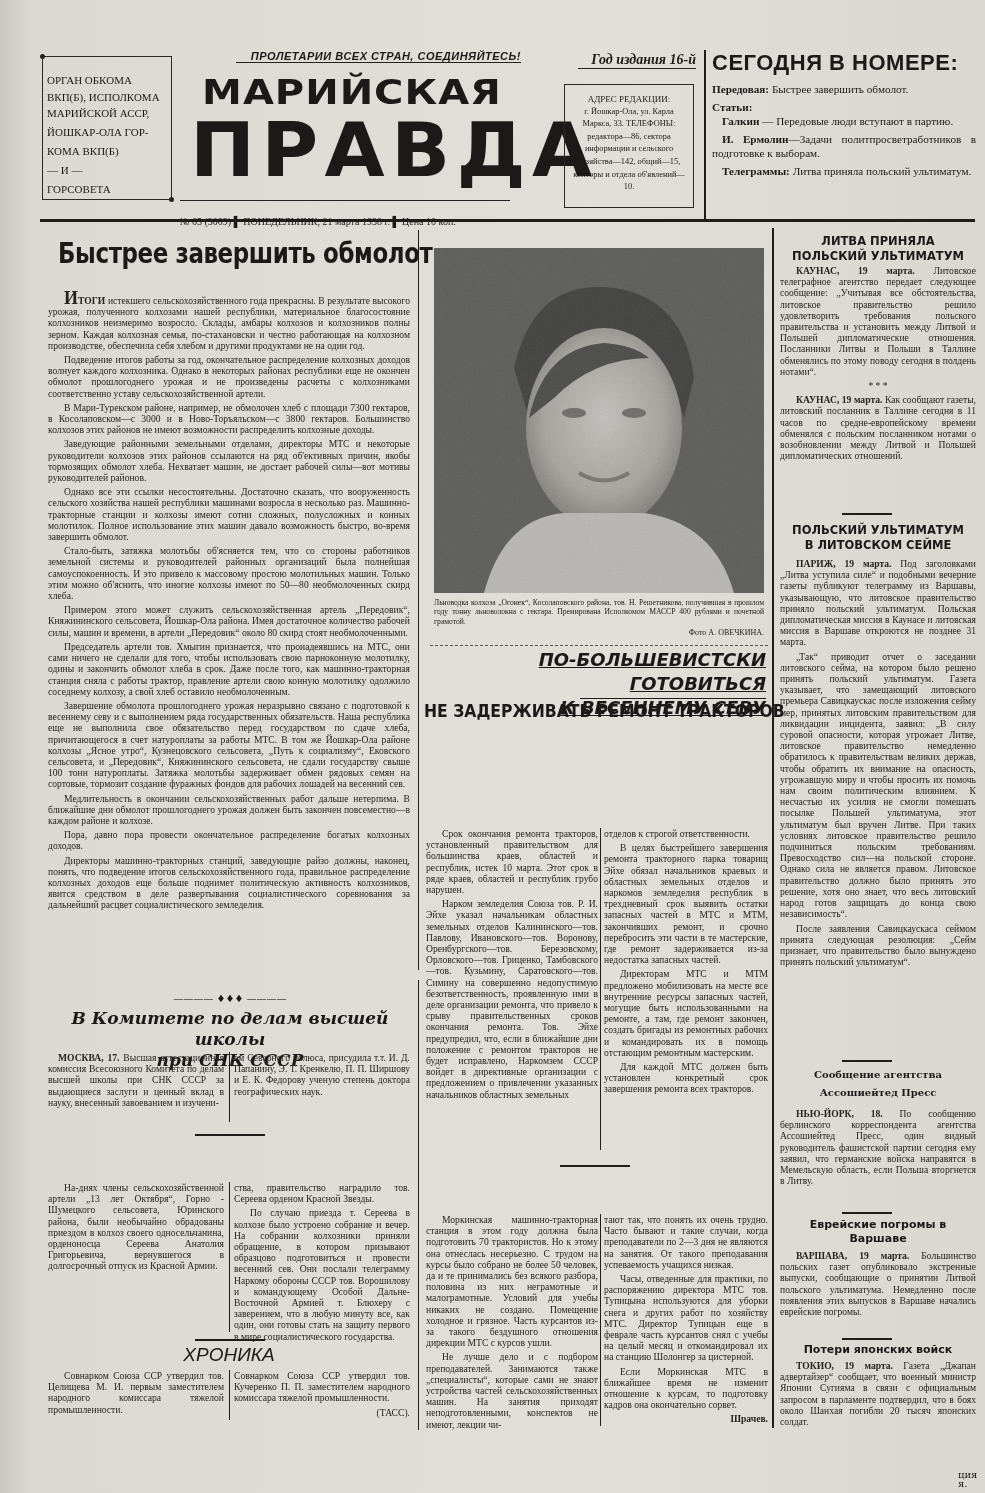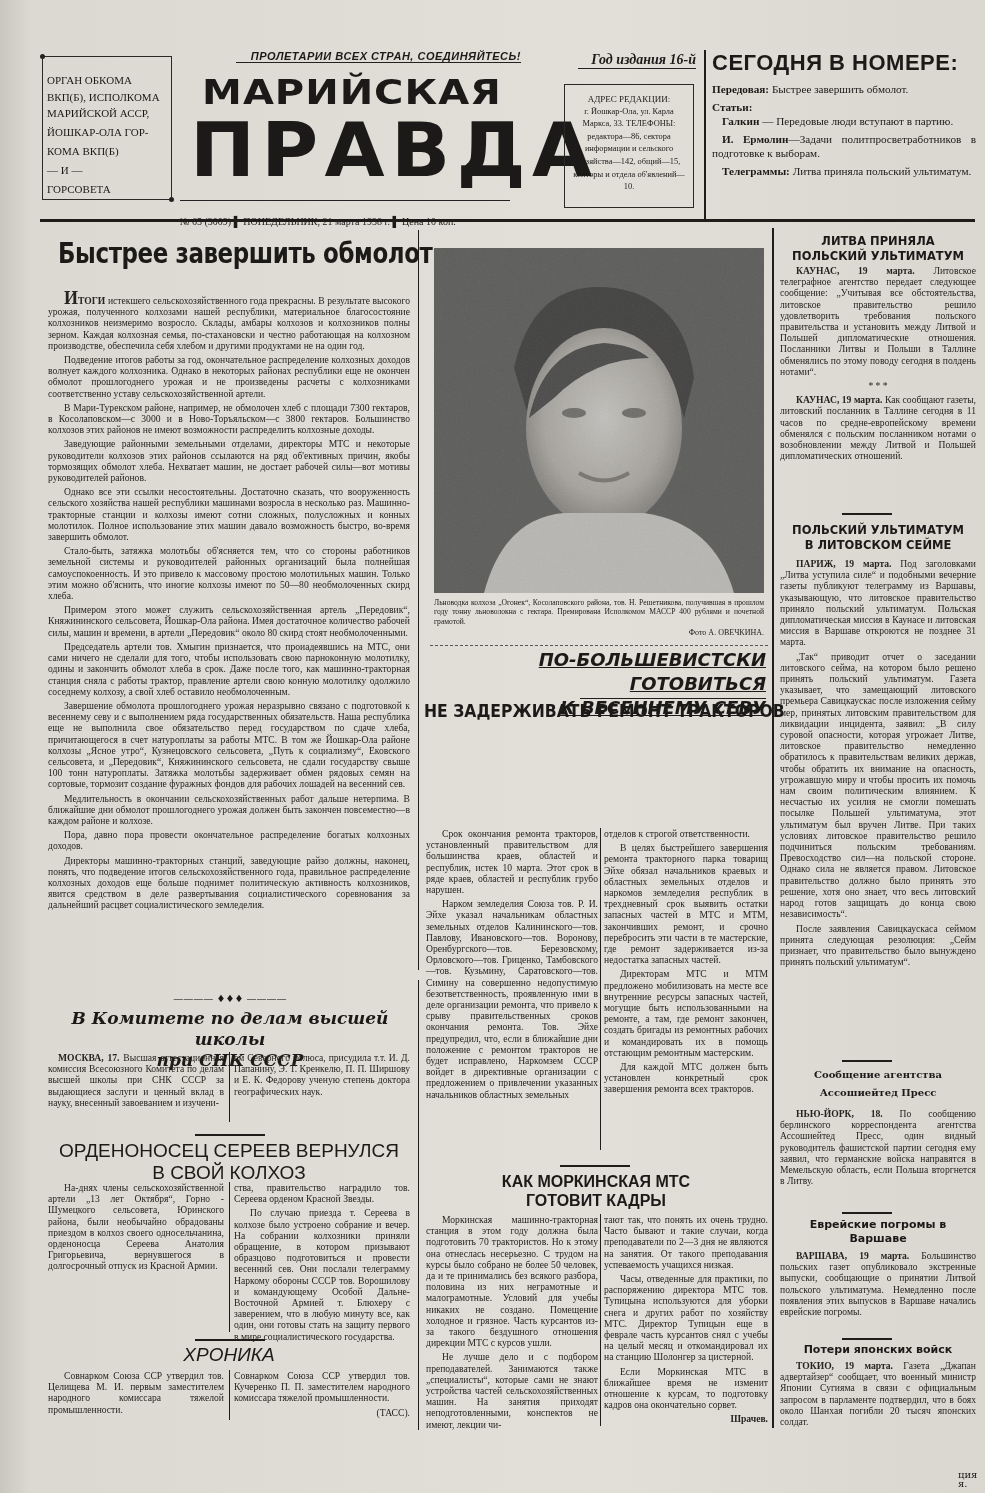--- a/index.html
+++ b/index.html
@@ -129,24 +129,20 @@
   <div class="abs txt" style="left:48px; top:1052px; width:176px;">
     <p class="noind" style="text-indent:10px"><b>МОСКВА, 17.</b> <span>Высшая аттестационная комиссия Всесоюзного Комитета по делам высшей школы при СНК СССР за выдающиеся заслуги и ценный вклад в науку, внесенный завоеванием и изучени-</span></p>
   </div>
   <div class="vrule thin" style="left:229px; top:1052px; height:70px;"></div>
   <div class="abs txt" style="left:234px; top:1052px; width:176px;">
     <p class="noind">ем Северного полюса, присудила т.т. И. Д. Папанину, Э. Т. Кренкелю, П. П. Ширшову и Е. К. Федорову ученую степень доктора географических наук.</p>
   </div>
 
   <div class="shortrule" style="left:195px; top:1134px; width:70px;"></div>
 
-  <div class="abs h-light" style="left:48px; top:1140px; width:362px; font-size:19px; line-height:22px;">
-    <div>ОРДЕНОНОСЕЦ СЕРЕЕВ ВЕРНУЛСЯ</div>
-    <div>В СВОЙ КОЛХОЗ</div>
-  </div>
   <div class="abs txt" style="left:48px; top:1182px; width:176px;">
     <p>На-днях члены сельскохозяйственной артели „13 лет Октября“, Горно - Шумецкого сельсовета, Юринского района, были необычайно обрадованы приездом в колхоз своего односельчанина, орденоносца Сереева Анатолия Григорьевича, вернувшегося в долгосрочный отпуск из Красной Армии.</p>
   </div>
   <div class="vrule thin" style="left:229px; top:1182px; height:150px;"></div>
   <div class="abs txt" style="left:234px; top:1182px; width:176px;">
     <p class="noind">ства, правительство наградило тов. Сереева орденом Красной Звезды.</p>
     <p>По случаю приезда т. Сереева в колхозе было устроено собрание и вечер. На собрании колхозники приняли обращение, в котором призывают образцово подготовиться и провести весенний сев. Они послали телеграмму Наркому обороны СССР тов. Ворошилову и командующему Особой Дальне-Восточной Армией т. Блюхеру с заверением, что в любую минуту все, как один, они готовы стать на защиту первого в мире социалистического государства.</p>
   </div>
 
   <div class="shortrule" style="left:195px; top:1339px; width:70px;"></div>
@@ -205,24 +201,20 @@
   <div class="vrule thin" style="left:600px; top:828px; height:322px;"></div>
   <div class="abs txt" style="left:604px; top:828px; width:164px;">
     <p class="noind">отделов к строгой ответственности.</p>
     <p>В целях быстрейшего завершения ремонта тракторного парка товарищ Эйхе обязал начальников краевых и областных земельных отделов и наркомов земледелия республик в трехдневный срок выявить остатки запасных частей в МТС и МТМ, закончивших ремонт, и срочно перебросить эти части в те мастерские, где ремонт задерживается из-за недостатка запасных частей.</p>
     <p>Директорам МТС и МТМ предложено мобилизовать на месте все внутренние ресурсы запасных частей, могущие быть использованными на ремонте, а там, где ремонт закончен, создать бригады из ремонтных рабочих и командировать их в помощь отстающим ремонтным мастерским.</p>
     <p>Для каждой МТС должен быть установлен конкретный срок завершения ремонта всех тракторов.</p>
   </div>
 
   <div class="shortrule" style="left:560px; top:1165px; width:70px;"></div>
 
-  <div class="abs h-caps" style="left:426px; top:1172px; width:340px; font-family:'Liberation Sans',sans-serif; font-size:16px; line-height:19px;">
-    <div>КАК МОРКИНСКАЯ МТС</div>
-    <div>ГОТОВИТ КАДРЫ</div>
-  </div>
   <div class="abs txt" style="left:426px; top:1214px; width:172px;">
     <p>Моркинская машинно-тракторная станция в этом году должна была подготовить 70 трактористов. Но к этому она отнеслась несерьезно. С трудом на курсы было собрано не более 50 человек, да и те принимались без всякого разбора, половина из них неграмотные и малограмотные. Условий для учебы никаких не создано. Помещение холодное и грязное. Часть курсантов из-за такого бездушного отношения дирекции МТС с курсов ушли.</p>
     <p>Не лучше дело и с подбором преподавателей. Занимаются также „специалисты“, которые сами не знают устройства частей сельскохозяйственных машин. На занятия приходят неподготовленными, конспектов не имеют, лекции чи-</p>
   </div>
   <div class="vrule thin" style="left:600px; top:1214px; height:212px;"></div>
   <div class="abs txt" style="left:604px; top:1214px; width:164px;">
     <p class="noind">тают так, что понять их очень трудно. Часто бывают и такие случаи, когда преподаватели по 2—3 дня не являются на занятия. От такого преподавания успеваемость учащихся низкая.</p>
     <p>Часы, отведенные для практики, по распоряжению директора МТС тов. Тупицына используются для уборки снега и других работ по хозяйству МТС. Директор Тупицын еще в феврале часть курсантов снял с учебы на целый месяц и откомандировал их на станцию Шолонгер за цистерной.</p>
     <p>Если Моркинская МТС в ближайшее время не изменит отношение к курсам, то подготовку кадров она окончательно сорвет.</p>
     <p class="signature">Шрачев.</p>

